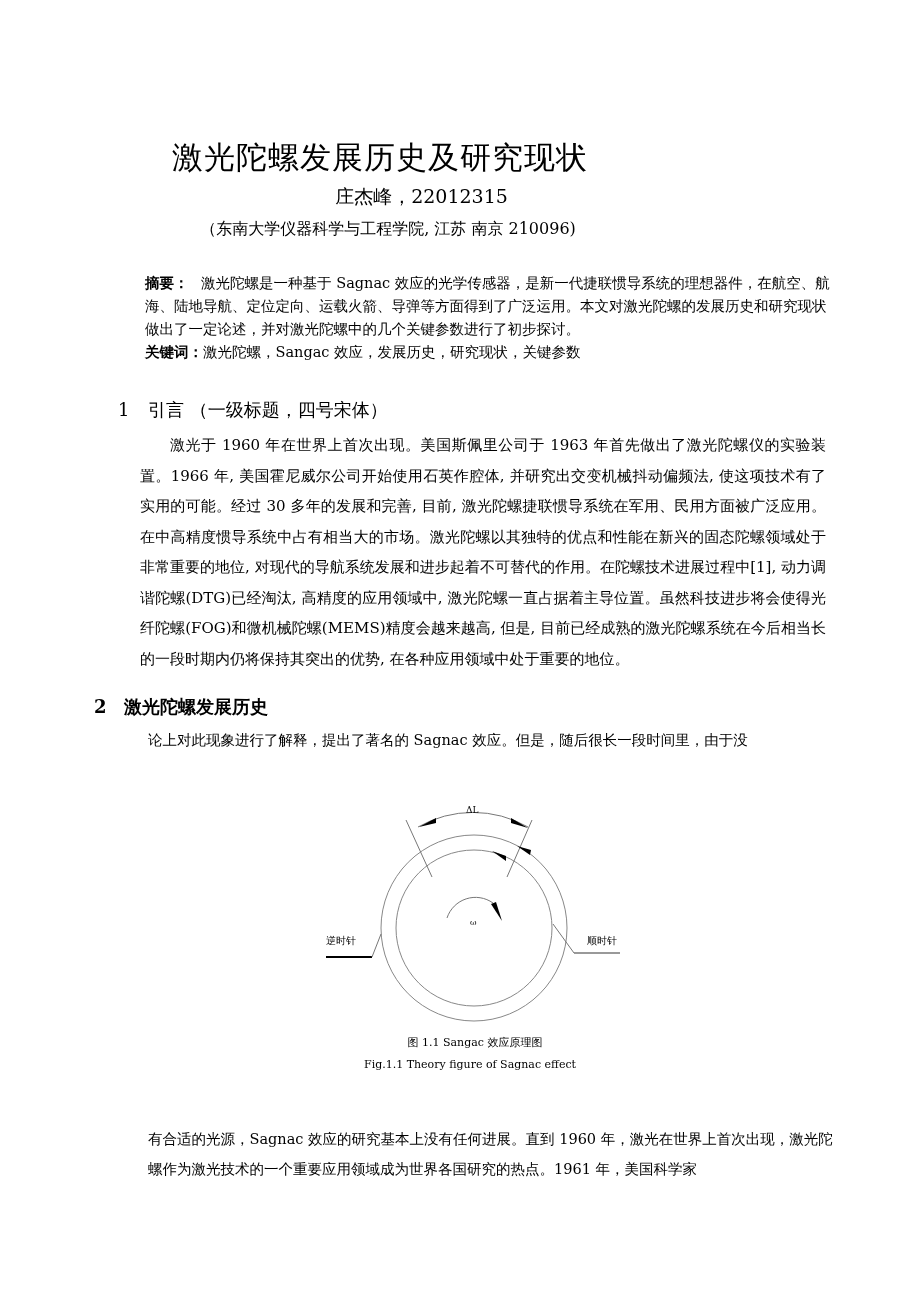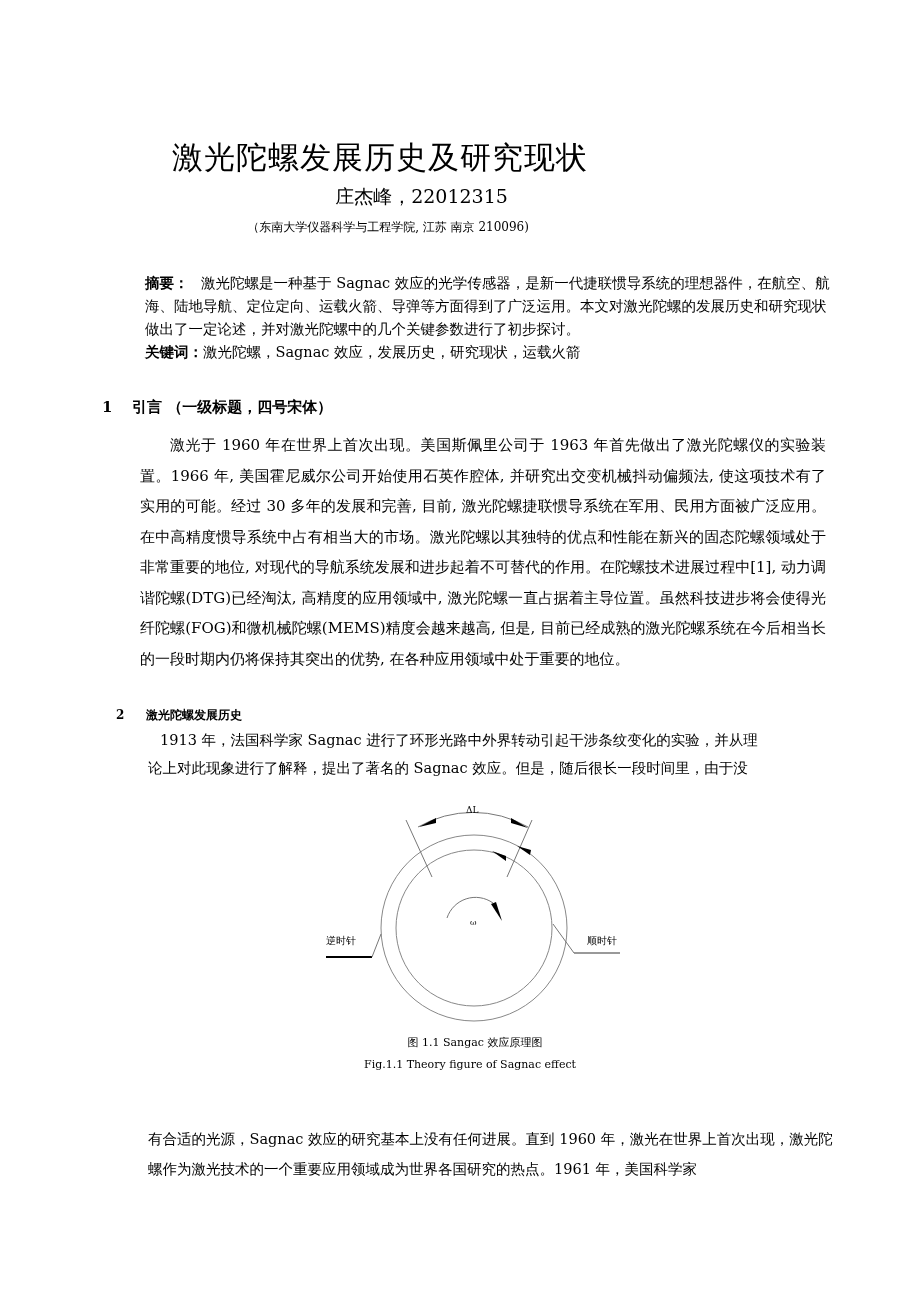--- a/index.html
+++ b/index.html
@@ -2,62 +2,61 @@
 <html><head>
 <meta charset="utf-8">
 <style>
   html, body { margin: 0; padding: 0; background: #ffffff; }
   body { width: 920px; height: 1302px; position: relative; overflow: hidden;
          font-family: "DejaVu Serif", "Liberation Serif", serif; color: #000; }
   .abs { position: absolute; }
   .title { left: 0; width: 760px; top: 116px; text-align: center;
            font-family: "DejaVu Sans", "Liberation Sans", sans-serif; font-size: 31px; letter-spacing: 1px; margin-top: 21px; }
   .author { left: 0; width: 843px; top: 184px; text-align: center; font-size: 19px; }
-  .affil { left: 0; width: 776px; top: 219px; text-align: center; font-size: 12px; }
+  .affil { left: 0; width: 776px; top: 219px; text-align: center; font-size: 16px; }
   .abstract { left: 145px; width: 690px; top: 272px; font-size: 14.5px; line-height: 23px; }
   .abstract b { font-family: "DejaVu Sans", "Liberation Sans", sans-serif; font-weight: bold; }
-  .h1 { left: 102px; top: 398px; font-size: 15px; font-weight: bold; }
+  .h1 { left: 118px; top: 398px; font-size: 18px; }
   .h1 .num { display: inline-block; width: 30px; }
   .para { left: 140px; width: 686px; font-size: 15px; line-height: 30.5px; text-align: justify; }
   .p1 { top: 430px; }
   .indent { text-indent: 30px; }
-  .h2 { left: 116px; top: 695px; font-size: 12px; font-weight: bold;
-        font-family: "DejaVu Sans", "Liberation Sans", sans-serif; margin-top: 12px; }
+  .h2 { left: 94px; top: 695px; font-size: 18px; font-weight: bold;
+        font-family: "DejaVu Sans", "Liberation Sans", sans-serif; }
   .h2 .num { display: inline-block; width: 30px; font-family: "DejaVu Serif", serif; }
   .p2 { top: 726px; left: 140px; width: 690px; font-size: 14.5px; line-height: 28px; }
   .p2 .line1 { padding-left: 20px; }
   .p2 .line2 { padding-left: 8px; }
   .fig { left: 300px; top: 800px; width: 340px; height: 240px; }
   .cap1 { left: 0; width: 950px; top: 1035px; text-align: center; font-size: 11px; }
   .cap2 { left: 0; width: 940px; top: 1058px; text-align: center; font-size: 11px; }
   .p3 { top: 1124px; left: 148px; width: 690px; font-size: 14.5px; line-height: 30px; }
 </style>
 </head>
 <body>
 
 <div class="abs title">激光陀螺发展历史及研究现状</div>
 <div class="abs author">庄杰峰，22012315</div>
 <div class="abs affil">（东南大学仪器科学与工程学院, 江苏  南京  210096)</div>
 
 <div class="abs abstract">
   <b>摘要：</b>
   <span style="display:inline-block;width:8px"></span><span>激光陀螺是一种基于 Sagnac 效应的光学传感器，是新一代捷联惯导系统的理想器件，在航空、航海、陆地导航、定位定向、运载火箭、导弹等方面得到了广泛运用。本文对激光陀螺的发展历史和研究现状做出了一定论述，并对激光陀螺中的几个关键参数进行了初步探讨。</span><br>
-  <b>关键词：</b><span>激光陀螺，Sagnac 效应，发展历史，研究现状，运载火箭</span>
+  <b>关键词：</b><span>激光陀螺，Sangac 效应，发展历史，研究现状，关键参数</span>
 </div>
 
 <div class="abs h1">
   <span class="num">1</span><span>引言  （一级标题，四号宋体）</span>
 </div>
 <div class="abs para p1 indent">激光于 1960 年在世界上首次出现。美国斯佩里公司于 1963 年首先做出了激光陀螺仪的实验装置。1966 年, 美国霍尼威尔公司开始使用石英作腔体, 并研究出交变机械抖动偏频法, 使这项技术有了实用的可能。经过 30 多年的发展和完善, 目前, 激光陀螺捷联惯导系统在军用、民用方面被广泛应用。在中高精度惯导系统中占有相当大的市场。激光陀螺以其独特的优点和性能在新兴的固态陀螺领域处于非常重要的地位, 对现代的导航系统发展和进步起着不可替代的作用。在陀螺技术进展过程中[1], 动力调谐陀螺(DTG)已经淘汰, 高精度的应用领域中, 激光陀螺一直占据着主导位置。虽然科技进步将会使得光纤陀螺(FOG)和微机械陀螺(MEMS)精度会越来越高, 但是, 目前已经成熟的激光陀螺系统在今后相当长的一段时期内仍将保持其突出的优势, 在各种应用领域中处于重要的地位。</div>
 
 <div class="abs h2">
   <span class="num">2</span><span>激光陀螺发展历史</span>
 </div>
 <div class="abs p2">
-  <div class="line1">1913 年，法国科学家 Sagnac 进行了环形光路中外界转动引起干涉条纹变化的实验，并从理</div>
   <div class="line2">论上对此现象进行了解释，提出了著名的 Sagnac 效应。但是，随后很长一段时间里，由于没</div>
 </div>
 
 <svg class="abs fig" viewBox="300 800 340 240" width="340" height="240">
   <defs>
     <marker id="tri" viewBox="0 0 10 10" refX="9" refY="5" markerWidth="6" markerHeight="6" orient="auto">
       <path d="M0,2 L10,5 L0,8 z" fill="#000"></path>
     </marker>
   </defs>
   <circle cx="474" cy="928" r="93" fill="none" stroke="#888" stroke-width="1"></circle>

